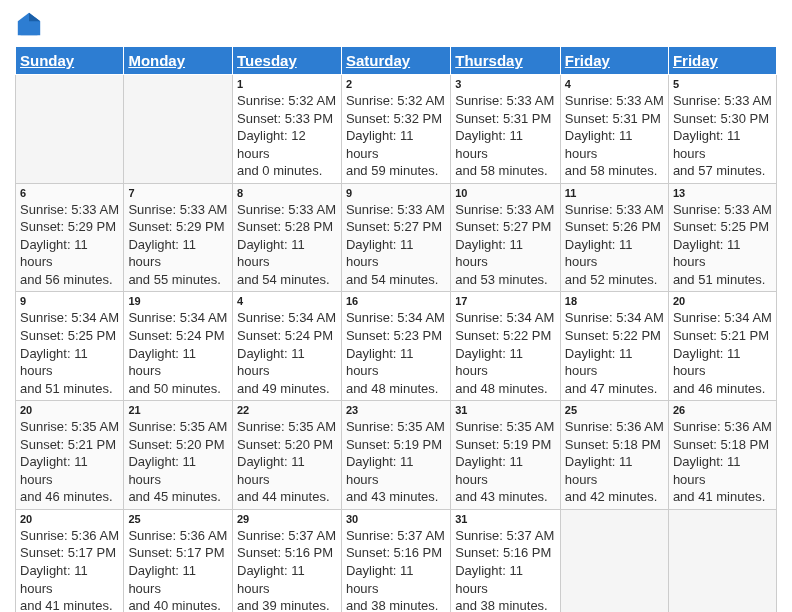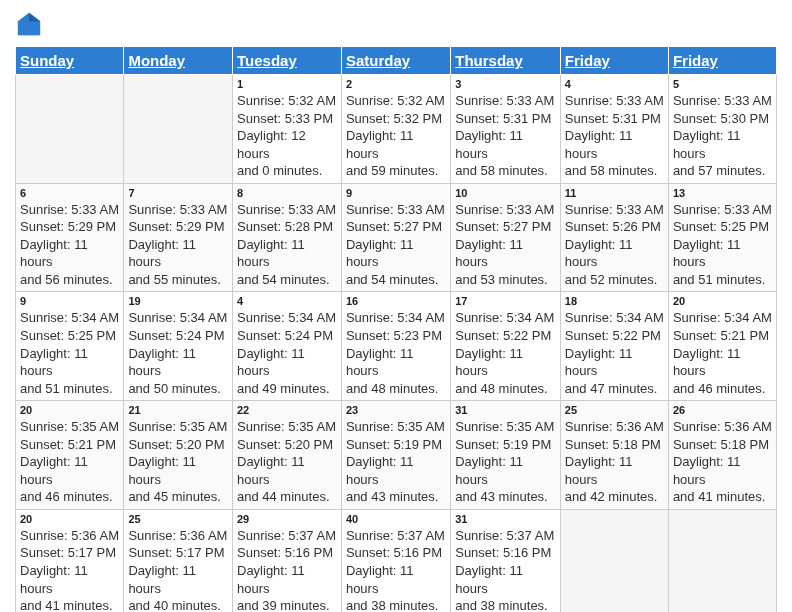--- a/index.html
+++ b/index.html
@@ -339,21 +339,21 @@
 and 40 minutes.</div>
           </td>
           <td>
             <span class="day-num">29</span>
             <div class="day-info" style="white-space: pre-line;">Sunrise: 5:37 AM
 Sunset: 5:16 PM
 Daylight: 11 hours
 and 39 minutes.</div>
           </td>
           <td>
-            <span class="day-num">40</span>
+            <span class="day-num">30</span>
             <div class="day-info" style="white-space: pre-line;">Sunrise: 5:37 AM
 Sunset: 5:16 PM
 Daylight: 11 hours
 and 38 minutes.</div>
           </td>
           <td>
             <span class="day-num">31</span>
             <div class="day-info" style="white-space: pre-line;">Sunrise: 5:37 AM
 Sunset: 5:16 PM
 Daylight: 11 hours

